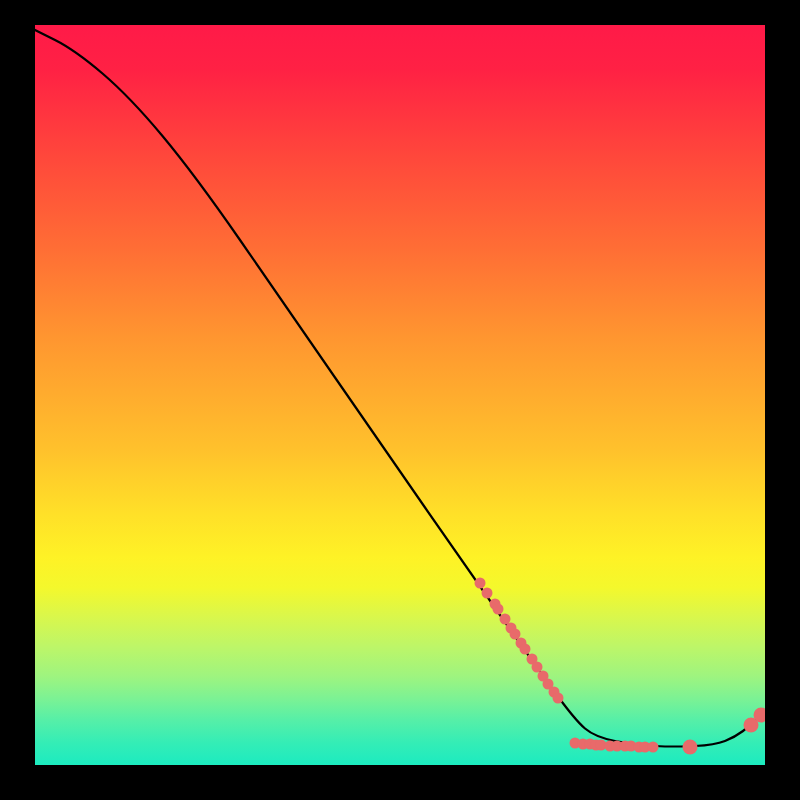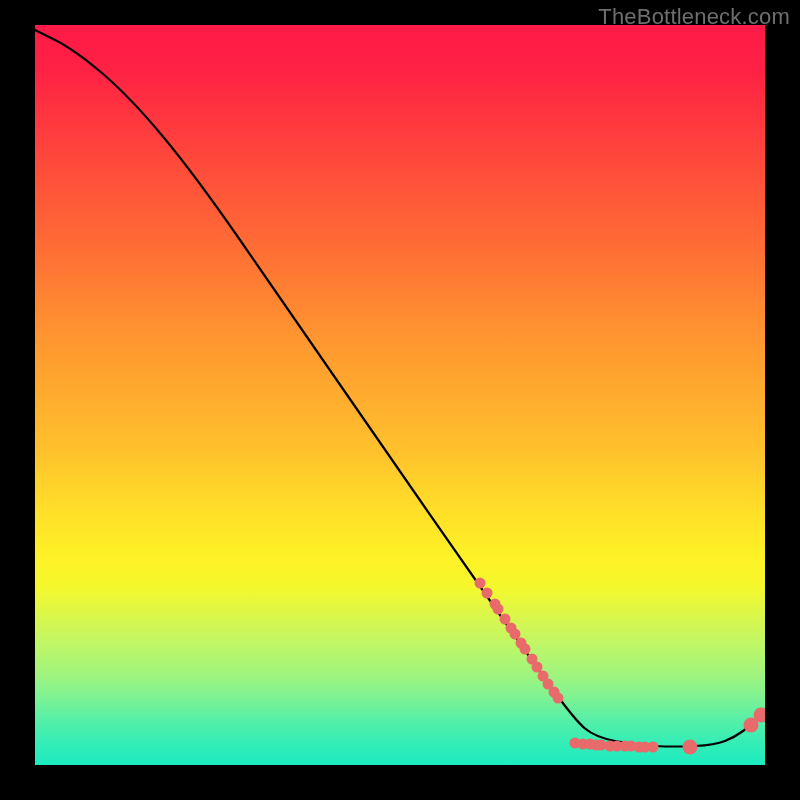--- a/index.html
+++ b/index.html
@@ -111,14 +111,13 @@
           <circle cx="596" cy="721" r="5.5" class="pt" fill="#e86a6a"></circle>
           <circle cx="604" cy="722" r="5.5" class="pt" fill="#e86a6a"></circle>
           <circle cx="610" cy="722" r="5.5" class="pt" fill="#e86a6a"></circle>
           <circle cx="618" cy="722" r="5.5" class="pt" fill="#e86a6a"></circle>
           <circle cx="655" cy="722" r="7.5" class="pt" fill="#e86a6a"></circle>
           <circle cx="716" cy="700" r="7.5" class="pt" fill="#e86a6a"></circle>
           <circle cx="726" cy="690" r="7.5" class="pt" fill="#e86a6a"></circle>
         </g>
     </svg>
   </div>
-  <div class="watermark">TheBottleneck.com</div>
 </div>
 
 </body></html>

